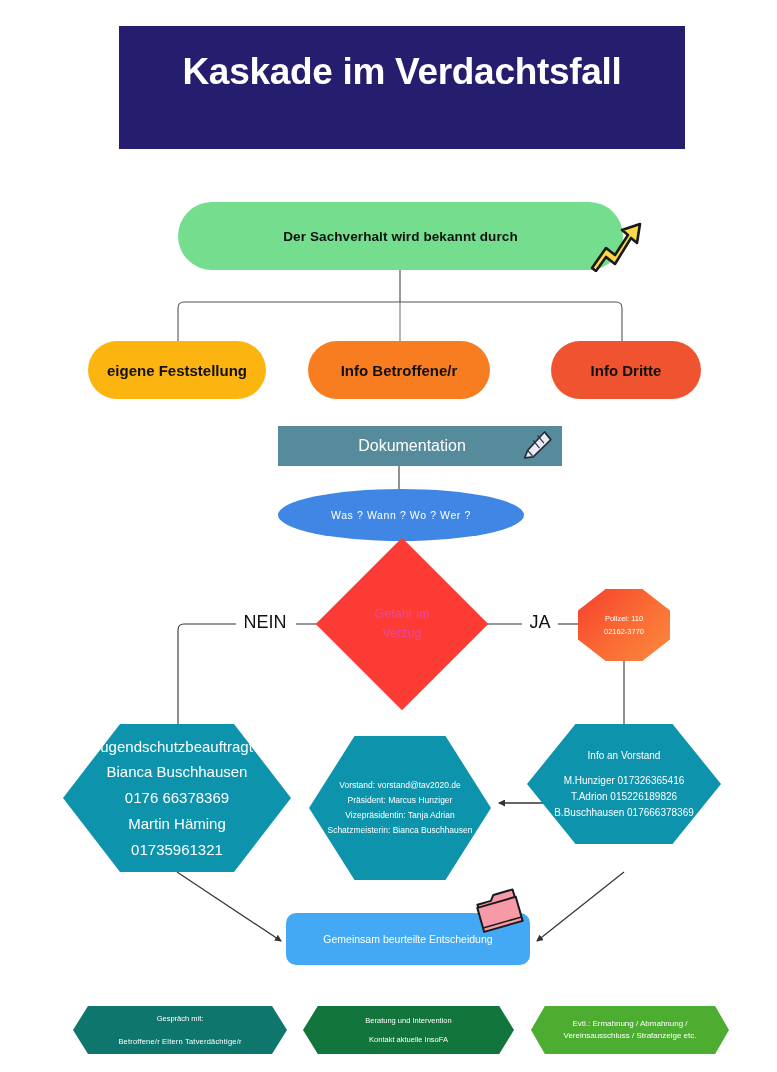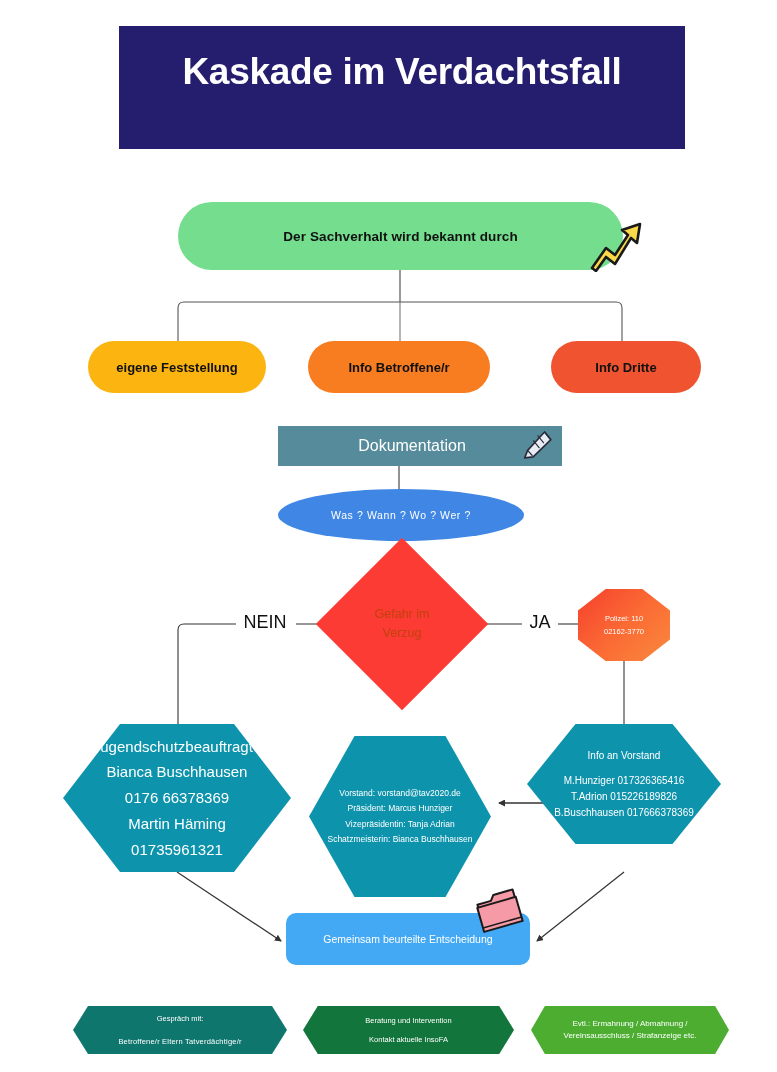--- a/index.html
+++ b/index.html
@@ -80,24 +80,24 @@
     position: absolute;
     right: -23px;
     top: 6px;
     width: 64px;
     height: 64px;
     z-index: 5;
   }
 
   
   .source-pill {
-    height: 52px;
+    height: 58px;
     border-radius: 29px;
     color: #111111;
-    font-size: 13px;
+    font-size: 15px;
     font-weight: 700;
   }
   #pill-eigene {
     left: 88px;
     top: 341px;
     width: 178px;
     background: #fcb410;
   }
   #pill-betroffene {
     left: 308px;
@@ -162,21 +162,21 @@
     position: absolute;
     left: 0;
     top: 0;
     width: 122px;
     height: 122px;
     background: #fb3b34;
     transform: rotate(45deg);
   }
   #decision-label {
     position: relative;
-    color: #c2410c;
+    color: #ec4899;
     font-size: 12.5px;
     line-height: 1.55;
     z-index: 2;
   }
 
   
   .branch-label {
     color: #111111;
     font-size: 18px;
     font-weight: 400;
@@ -214,21 +214,21 @@
     top: 724px;
     width: 228px;
     height: 148px;
     font-size: 15px;
     line-height: 1.72;
   }
   #hex-vorstand {
     left: 309px;
     top: 736px;
     width: 182px;
-    height: 161px;
+    height: 144px;
     font-size: 8.5px;
     line-height: 1.78;
   }
   #hex-info-vorstand {
     left: 527px;
     top: 724px;
     width: 194px;
     height: 120px;
     font-size: 10px;
     line-height: 1.6;

